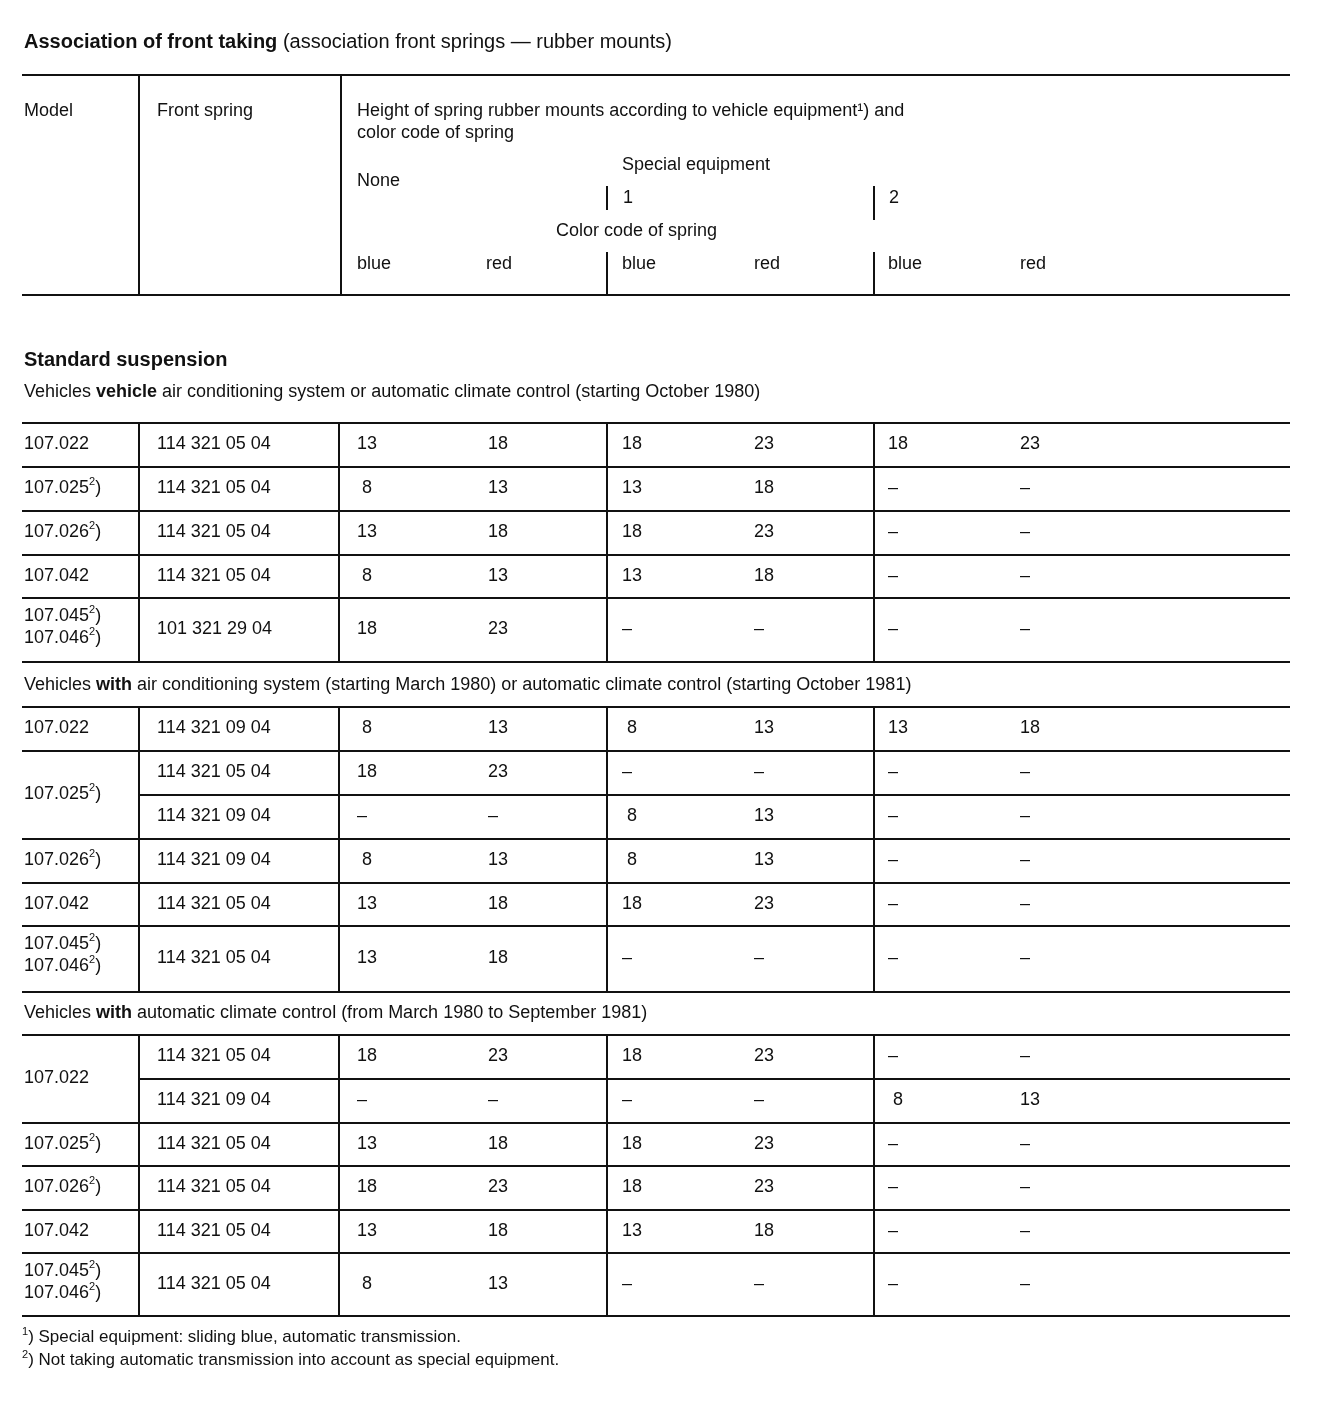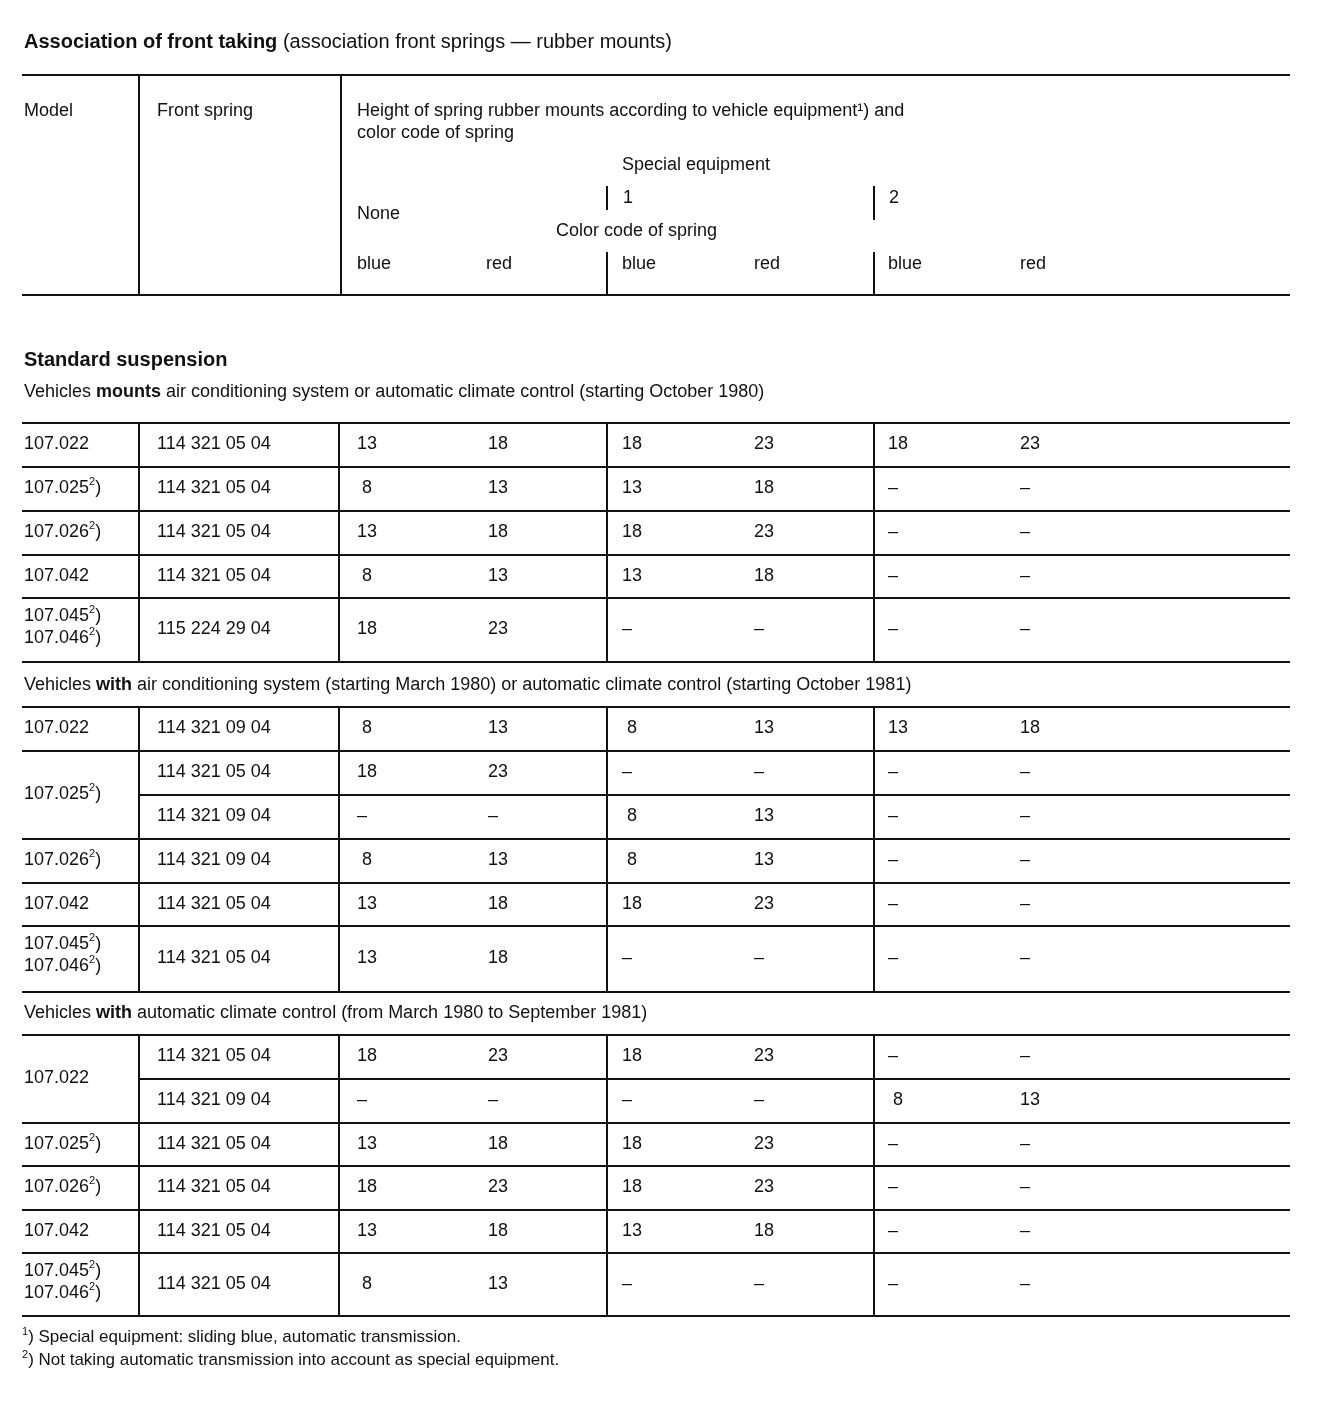--- a/index.html
+++ b/index.html
@@ -29,36 +29,36 @@
   <div class="vline" style="left:606px;top:186px;height:24px;"></div>
   <div class="vline" style="left:873px;top:186px;height:34px;"></div>
   <div class="vline" style="left:606px;top:252px;height:44px;"></div>
   <div class="vline" style="left:873px;top:252px;height:44px;"></div>
 
   <div class="t" style="left:24px;top:100px;">Model</div>
   <div class="t" style="left:157px;top:100px;">Front spring</div>
   <div class="t" style="left:357px;top:100px;">Height of spring rubber mounts according to vehicle equipment¹) and</div>
   <div class="t" style="left:357px;top:122px;">color code of spring</div>
   <div class="t" style="left:622px;top:154px;">Special equipment</div>
-  <div class="t" style="left:357px;top:203px;">None</div>
+  <div class="t" style="left:357px;top:170px;">None</div>
   <div class="t" style="left:623px;top:187px;">1</div>
   <div class="t" style="left:889px;top:187px;">2</div>
   <div class="t" style="left:556px;top:220px;">Color code of spring</div>
   <div class="t" style="left:357px;top:253px;">blue</div>
   <div class="t" style="left:486px;top:253px;">red</div>
   <div class="t" style="left:622px;top:253px;">blue</div>
   <div class="t" style="left:754px;top:253px;">red</div>
   <div class="t" style="left:888px;top:253px;">blue</div>
   <div class="t" style="left:1020px;top:253px;">red</div>
 </div>
 
 <div class="h2">Standard suspension</div>
 
 <div id="groups">
-    <div class="sec" style="top:381px;"><span>Vehicles </span><b>mounts</b><span> air conditioning system or automatic climate control (starting October 1980)</span></div>
+    <div class="sec" style="top:381px;"><span>Vehicles </span><b>vehicle</b><span> air conditioning system or automatic climate control (starting October 1980)</span></div>
     <div class="hline" style="top:422px;"></div>
     <div class="vline" style="left:138px;top:422px;height:46px;"></div>
     <div class="vline" style="left:338px;top:422px;height:46px;"></div>
     <div class="vline" style="left:606px;top:422px;height:46px;"></div>
     <div class="vline" style="left:873px;top:422px;height:46px;"></div>
     <div class="hline" style="top:466px;"></div>
     <div class="t" style="left:24px;top:433px;">107.022</div>
     <div class="t" style="left:157px;top:433px;">114 321 05 04</div>
     <div class="t" style="left:357px;top:433px;">13</div>
     <div class="t" style="left:488px;top:433px;">18</div>
@@ -105,21 +105,21 @@
     <div class="t" style="left:754px;top:564.5px;">18</div>
     <div class="t" style="left:888px;top:564.5px;">–</div>
     <div class="t" style="left:1020px;top:564.5px;">–</div>
     <div class="vline" style="left:138px;top:597px;height:66px;"></div>
     <div class="vline" style="left:338px;top:597px;height:66px;"></div>
     <div class="vline" style="left:606px;top:597px;height:66px;"></div>
     <div class="vline" style="left:873px;top:597px;height:66px;"></div>
     <div class="hline" style="top:661px;"></div>
     <div class="t" style="left:24px;top:605px;">107.045<sup>2</sup>)</div>
     <div class="t" style="left:24px;top:627px;">107.046<sup>2</sup>)</div>
-    <div class="t" style="left:157px;top:618px;">115 224 29 04</div>
+    <div class="t" style="left:157px;top:618px;">101 321 29 04</div>
     <div class="t" style="left:357px;top:618px;">18</div>
     <div class="t" style="left:488px;top:618px;">23</div>
     <div class="t" style="left:622px;top:618px;">–</div>
     <div class="t" style="left:754px;top:618px;">–</div>
     <div class="t" style="left:888px;top:618px;">–</div>
     <div class="t" style="left:1020px;top:618px;">–</div>
     <div class="sec" style="top:674px;"><span>Vehicles </span><b>with</b><span> air conditioning system (starting March 1980) or automatic climate control (starting October 1981)</span></div>
     <div class="hline" style="top:706px;"></div>
     <div class="vline" style="left:138px;top:706px;height:46px;"></div>
     <div class="vline" style="left:338px;top:706px;height:46px;"></div>

